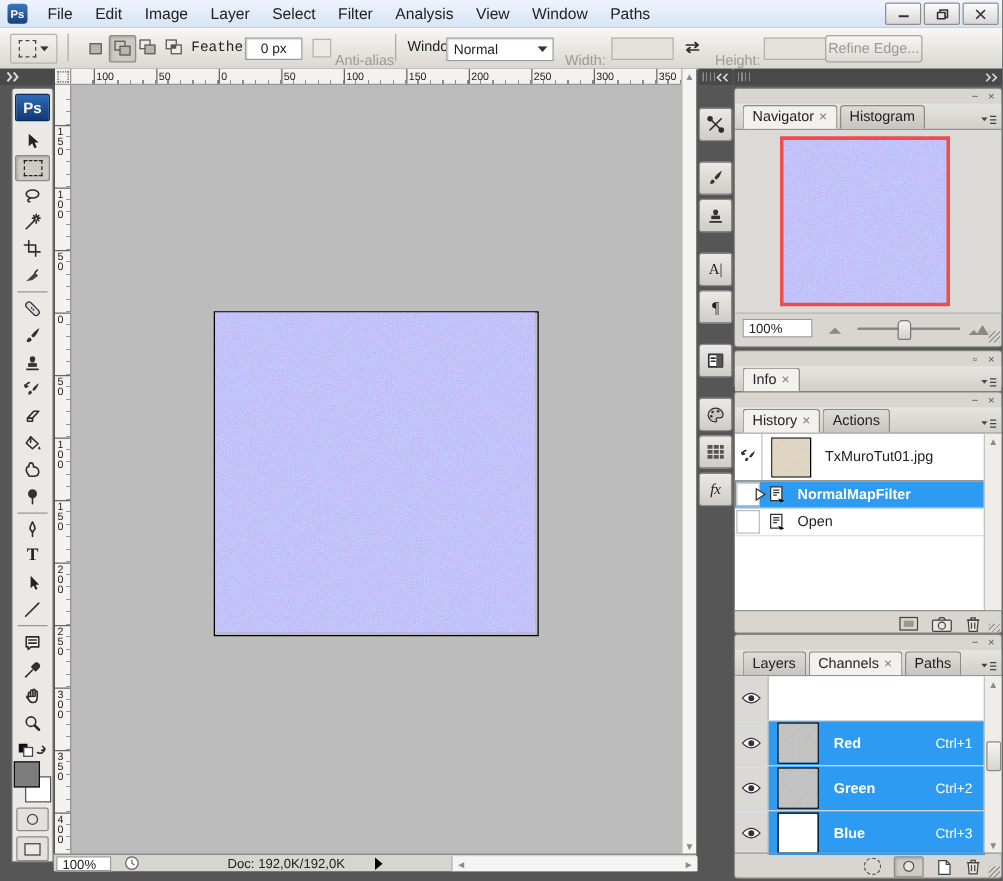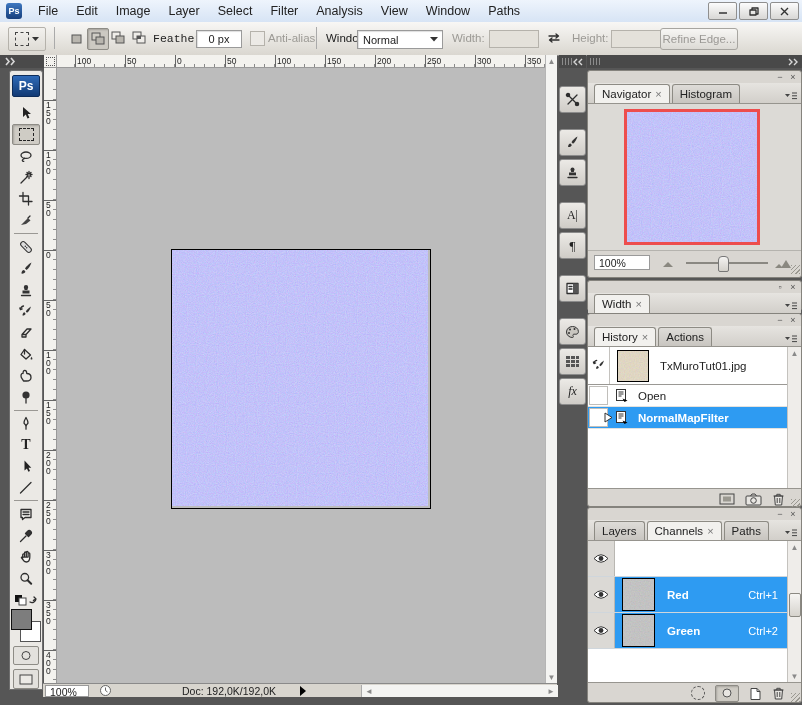--- a/index.html
+++ b/index.html
@@ -21,21 +21,21 @@
   #win-buttons{position:absolute;right:3px;top:2px;display:flex;gap:2px;}
   .win-btn{width:27px;height:16px;border:1px solid #8f8f8f;border-radius:2px;
     background:linear-gradient(#fcfcfc,#d8d7d5);display:flex;align-items:center;justify-content:center;}
 
   
   #optionsbar{left:0;top:22px;width:802px;height:33px;
     background:linear-gradient(#f8f7f5,#dad7d0);border-bottom:1px solid #8a8a8a;}
   .ob-sep{position:absolute;top:5px;width:1px;height:22px;background:#aaa;}
   .sunken{background:#fff;border:1px solid #9a9a9a;box-shadow:inset 1px 1px 1px #0002;}
   .ob-label{position:absolute;top:10px;font-size:11.5px;}
-  .ob-label.dis{color:#9c9a95;}
+  .ob-label.dis{color:#9c9a95;margin-top:11px;}
   .mode-btn{position:absolute;top:6px;width:20px;height:20px;display:flex;align-items:center;justify-content:center;}
   .mode-btn.pressed{background:#ccc9c2;border:1px solid #8e8c86;box-shadow:inset 1px 1px 2px #0003;border-radius:2px;}
   #refine-edge{position:absolute;left:660px;top:6px;width:76px;height:20px;border:1px solid #a7a5a0;border-radius:3px;
     background:linear-gradient(#f7f6f4,#dcdad5);color:#9b9995;font-size:11.5px;
     display:flex;align-items:center;justify-content:center;}
 
   
   #toolbox-header{left:0;top:55px;width:44px;height:13px;background:#4a4a4a;}
   #toolbox{left:9px;top:70px;width:34px;height:620px;background:#ebe9e5;
     border:1px solid #6e6e6e;border-radius:3px 3px 0 0;box-sizing:border-box;
@@ -605,21 +605,21 @@
         <div class="corner-grip"></div>
       </div>
     </div>
 
     <div class="panel" style="top:225px;height:31px;">
       <div class="panel-top">
         <div class="panel-ctrl" style="right:16px;">▫</div>
         <div class="panel-ctrl" style="right:3px;">×</div>
       </div>
       <div class="tabs-row" style="border-bottom:none;">
-        <div class="tab active"><span>Width</span><span class="x">×</span></div>
+        <div class="tab active"><span>Info</span><span class="x">×</span></div>
         <svg class="flyout" width="14" height="10">
             <path d="M1 3l2.5 3L6 3z" fill="#444"></path>
             <path d="M8 2h5M8 4.8h5M8 7.6h5" stroke="#444"></path>
           </svg>
       </div>
     </div>
 
     <div class="panel" style="top:258px;height:194px;">
       <div class="panel-top">
         <div class="panel-ctrl" style="right:16px;">−</div>
@@ -641,40 +641,40 @@
                 <path d="M5.8 7c-1 .2-1.8 1.2-1.8 2.8 1.3.2 2.5-.4 2.8-1.6z" fill="#333"></path>
                 <path class="ico" d="M2 4.5A3.5 3.5 0 0 1 4.7 1.4M1.4 3l.6 1.6L3.6 4"></path>
               </svg>
           </div>
           <svg class="hist-thumb" width="30" height="30">
               <rect width="30" height="30" fill="#b9a47f"></rect>
               <rect width="30" height="30" filter="url(#f-tan)"></rect>
             </svg>
           <span class="hist-label">TxMuroTut01.jpg</span>
         </div>
-        <div class="hist-row">
-          <div class="chk"></div>
-          <svg width="16" height="15" style="margin-left:6px">
-              <rect x="2.5" y="1.5" width="9" height="11" fill="#fff" stroke="#333"></rect>
-              <path d="M4.5 4h5M4.5 6h5M4.5 8h3" stroke="#333"></path>
-              <path d="M8.5 10.5l5 2-3 1.5z" fill="#000"></path>
-            </svg>
-          <span class="name">Open</span>
-        </div>
         <div class="hist-row selected">
           <div class="chk"></div>
           <svg class="ab" style="left:16px;top:5px;" width="9" height="11">
               <path d="M1 1l7 4.5L1 10z" fill="#fff" stroke="#333"></path>
             </svg>
           <svg width="16" height="15" style="margin-left:6px">
               <rect x="2.5" y="1.5" width="9" height="11" fill="#fff" stroke="#333"></rect>
               <path d="M4.5 4h5M4.5 6h5M4.5 8h3" stroke="#333"></path>
               <path d="M8.5 10.5l5 2-3 1.5z" fill="#000"></path>
             </svg>
           <span class="name">NormalMapFilter</span>
+        </div>
+        <div class="hist-row">
+          <div class="chk"></div>
+          <svg width="16" height="15" style="margin-left:6px">
+              <rect x="2.5" y="1.5" width="9" height="11" fill="#fff" stroke="#333"></rect>
+              <path d="M4.5 4h5M4.5 6h5M4.5 8h3" stroke="#333"></path>
+              <path d="M8.5 10.5l5 2-3 1.5z" fill="#000"></path>
+            </svg>
+          <span class="name">Open</span>
         </div>
         <div class="hist-scroll">
           <div class="scroll-arrow">▲</div>
         </div>
       </div>
       <div class="panel-bottom">
         <svg width="16" height="14">
             <rect x="1" y="2" width="14" height="10" fill="none" stroke="#444"></rect>
             <rect x="4" y="4.5" width="8" height="5" fill="#9a9890"></rect>
           </svg>
@@ -740,20 +740,35 @@
               </div>
             <div class="ch-main">
               <svg class="ch-thumb" width="31" height="31">
                   <rect width="31" height="31" fill="#767676"></rect>
                   <rect width="31" height="31" filter="url(#f-gray)"></rect>
                 </svg>
               <span class="ch-name">Green</span>
               <span class="ch-short">Ctrl+2</span>
             </div>
           </div>
+          <div class="ch-row">
+            <div class="eye-cell">
+                <svg width="16" height="11">
+                  <path d="M1 5.5Q8 -2 15 5.5Q8 13 1 5.5z" fill="#fff" stroke="#333"></path>
+                  <circle cx="8" cy="5.5" r="2.4" fill="#333"></circle>
+                </svg>
+              </div>
+            <div class="ch-main">
+              <svg class="ch-thumb" width="31" height="31">
+                  <rect width="31" height="31" fill="#ffffff"></rect>
+                </svg>
+              <span class="ch-name">Blue</span>
+              <span class="ch-short">Ctrl+3</span>
+            </div>
+          </div>
         </div>
         <div class="ch-scroll">
           <div class="scroll-arrow">▲</div>
           <div class="ch-scroll-thumb"></div>
           <div class="scroll-arrow" style="position:absolute;bottom:0;width:100%;">▼</div>
         </div>
       </div>
       <div class="panel-bottom">
         <div class="dashed-circle"></div>
         <div class="save-sel-btn">

